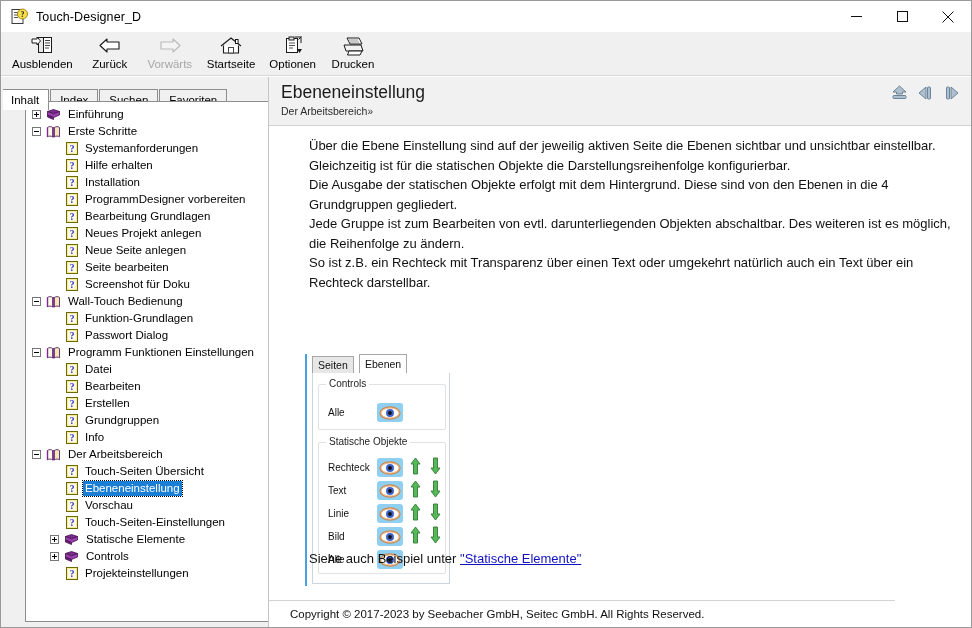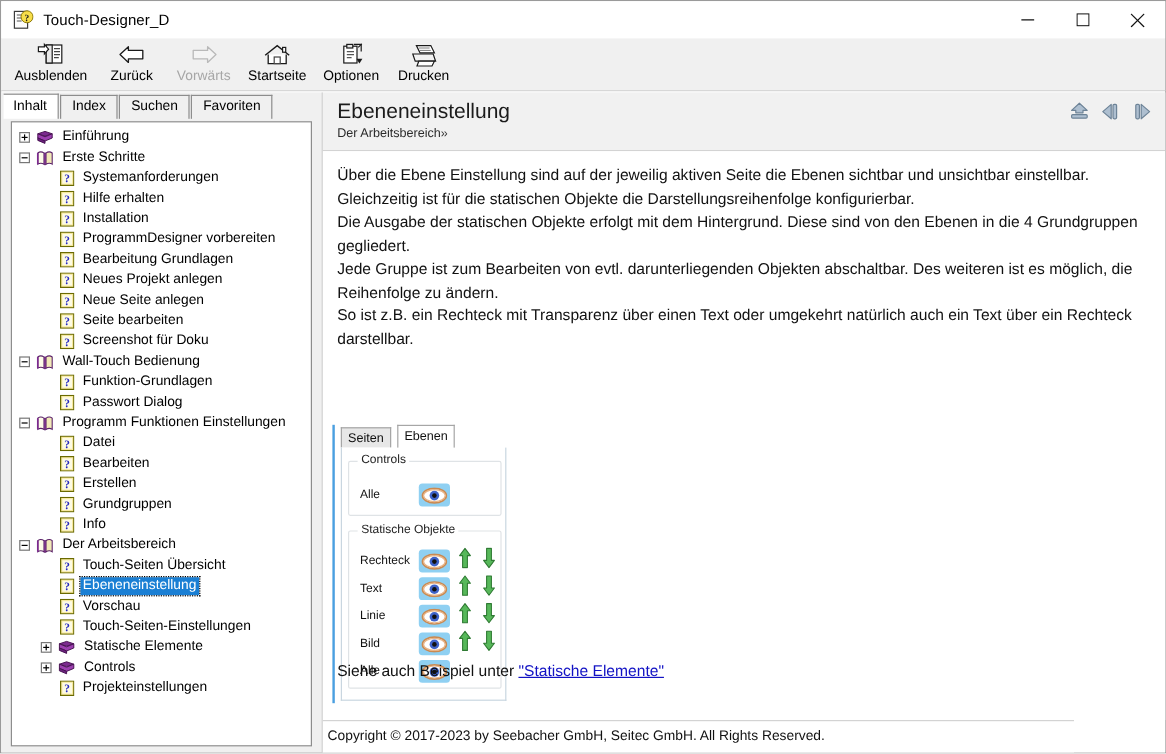--- a/index.html
+++ b/index.html
@@ -67,22 +67,22 @@
   }
   .tb-item.disabled .tb-label { color: #a6a6a6; }
 
   
   .leftpane {
     position: absolute; left: 0; top: 76px;
     width: 267px; height: 550px;
     background: #f0f0f0;
   }
   .tabstrip {
-    position: absolute; left: 2px; top: 1px;
-    height: 21px; display: flex; align-items: center;
+    position: absolute; left: 2px; top: 12px;
+    height: 21px; display: flex; align-items: flex-start;
   }
   .tab {
     height: 20px;
     padding: 0 9px;
     font-size: 11.5px; color: #000;
     background: #f0f0f0;
     border: 1px solid #8d8d8d;
     border-bottom: none;
     margin-right: 1px;
     display: flex; align-items: center;
@@ -90,21 +90,21 @@
   }
   .tab.active {
     background: #ffffff;
     border-left: none;
     padding-left: 8px;
     height: 21px;
     z-index: 3;
   }
 
   .treebox {
-    position: absolute; left: 8px; top: 24px;
+    position: absolute; left: 24px; top: 24px;
     width: 251px; height: 521px;
     background: #ffffff;
     border: 1px solid #8d8d8d;
     overflow: hidden;
   }
   .tree { padding: 4px 0 0 0; }
   .tnode {
     height: 17px; display: flex; align-items: center;
     font-size: 11.5px; color: #000; white-space: nowrap;
     padding-right: 4px;
@@ -156,20 +156,21 @@
     display: flex; gap: 7px; align-items: center;
   }
   .navbtn { width: 19px; height: 17px; display:flex; align-items:center; justify-content:center; }
 
   .doc-body {
     position: relative;
     height: 474px;
     padding: 10px 12px 0 12px;
     background: #ffffff;
     overflow: hidden;
+    margin-left: 28px;
   }
   .para {
     font-size: 13px; color: #111; line-height: 19.5px;
     max-width: 676px;
   }
   .para p { margin: 0; }
 
   
   .widget {
     position: absolute; left: 8px; top: 228px;
@@ -232,21 +233,21 @@
   .see-also {
     position: absolute; left: 12px; top: 425px;
     font-size: 13px; color: #111;
   }
   .see-also a { color: #1212c4; text-decoration: underline; }
   .doc-footer {
     position: absolute; left: 0; bottom: 0;
     width: 626px; height: 27px;
     border-top: 1px solid #d3d3d3;
     display: flex; align-items: center;
-    padding-left: 4px;
+    padding-left: 21px;
     background: #ffffff;
   }
   .copyright { font-size: 11.5px; color: #111; }
 </style>
 </head>
 <body>
 
 <div id="app">
 
   <div class="titlebar">

